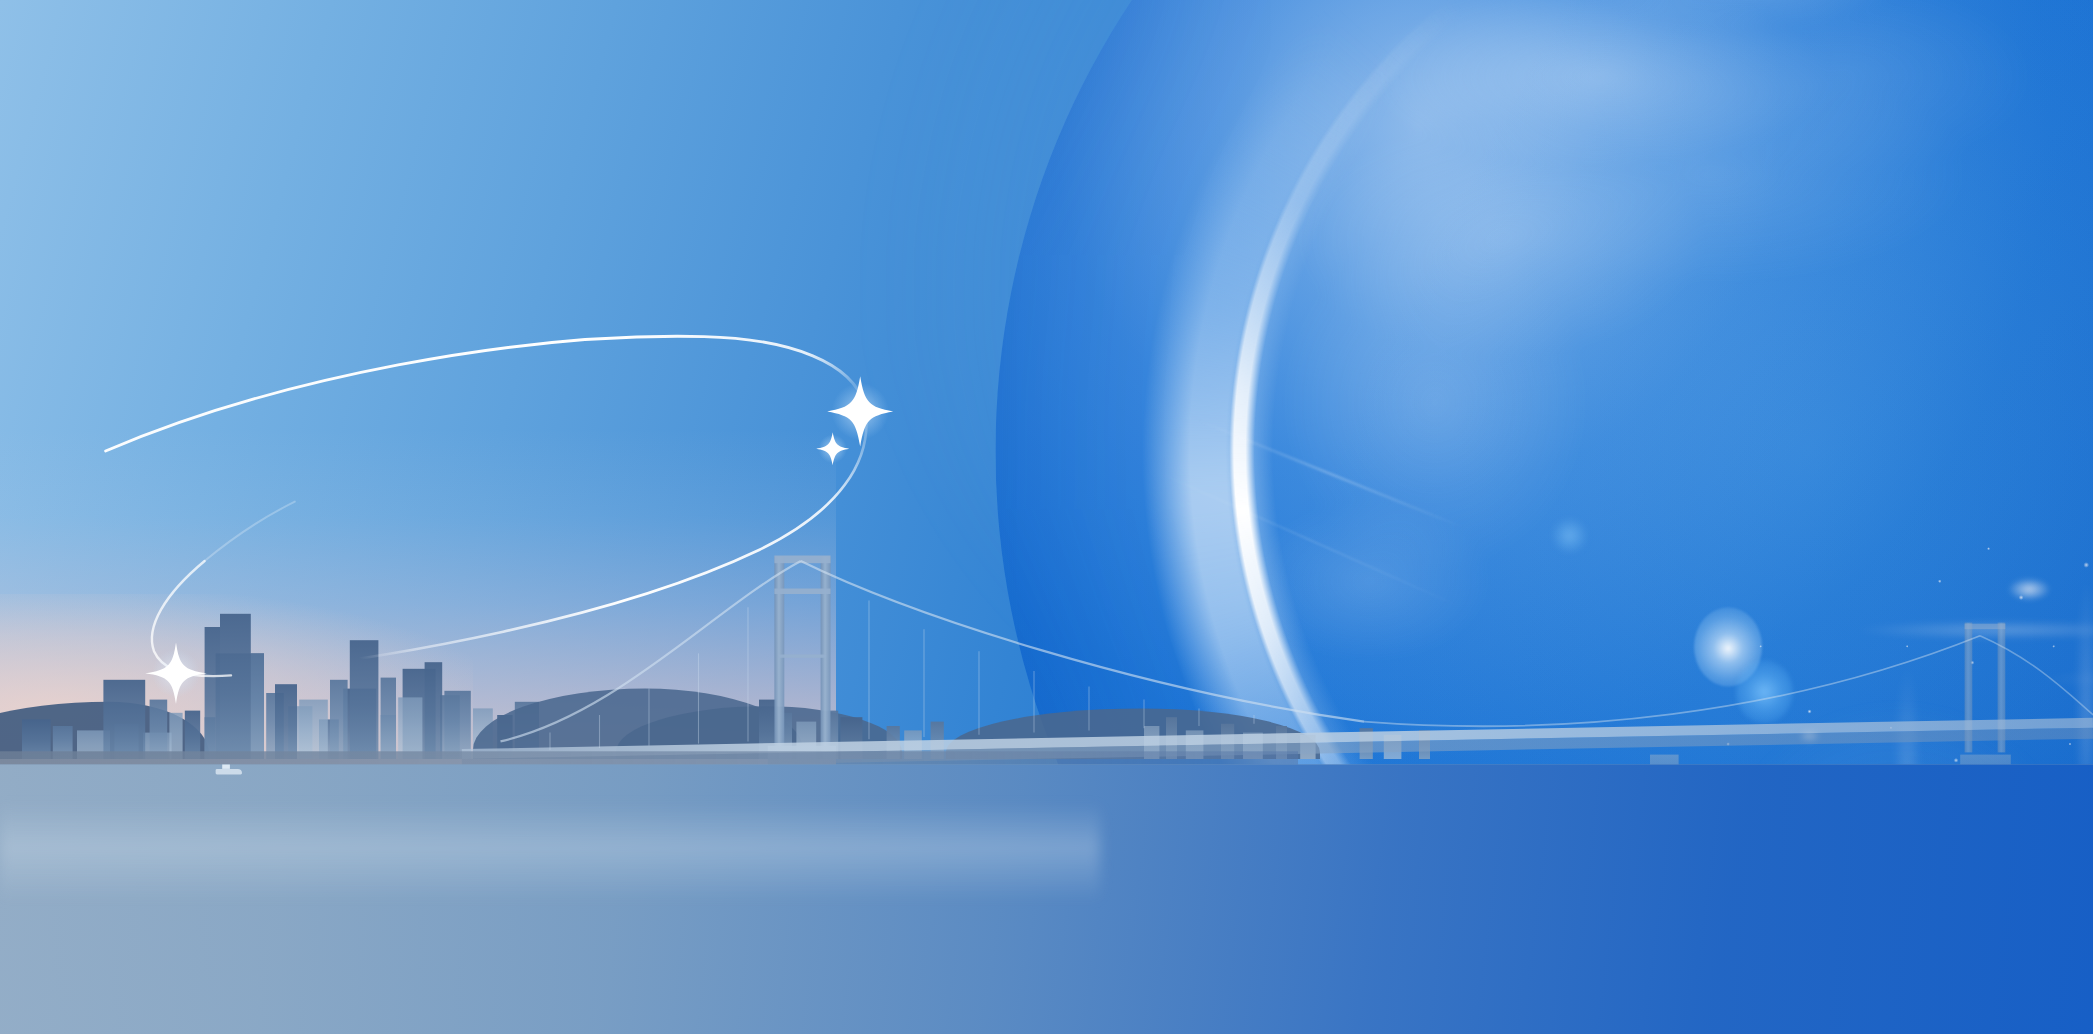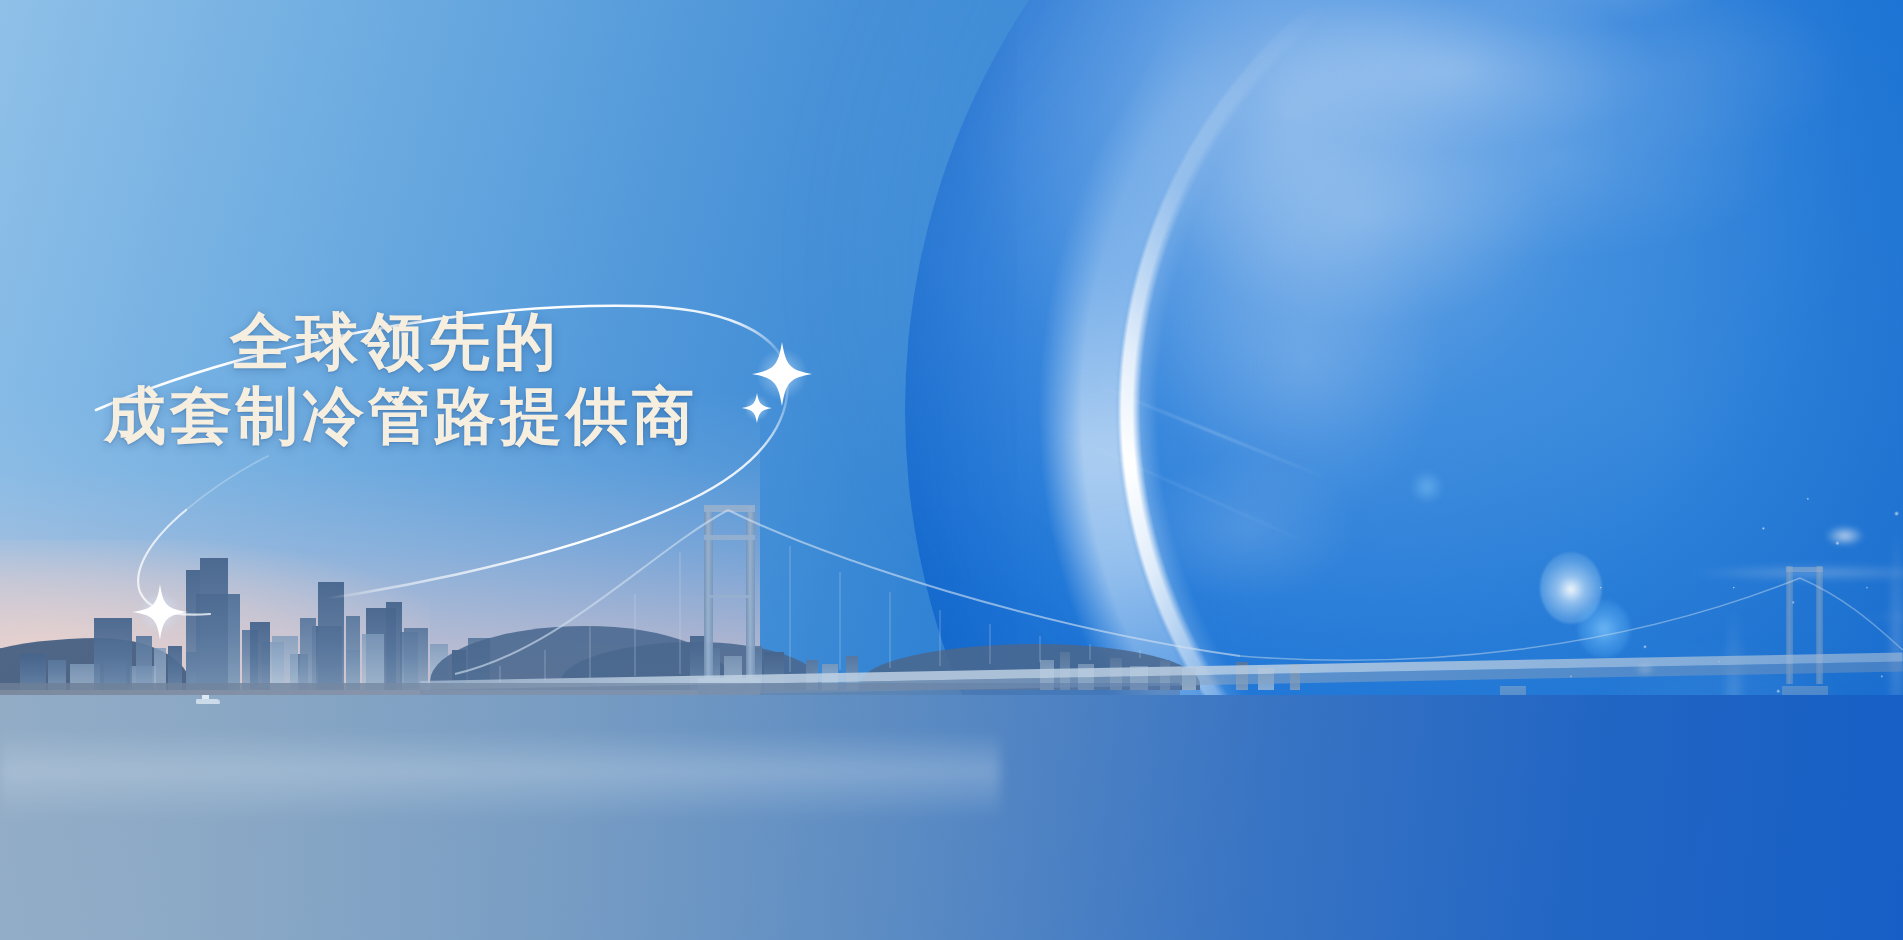--- a/index.html
+++ b/index.html
@@ -615,18 +615,14 @@
       <circle cx="757" cy="408" r="13" fill="url(#sparkGlow)"></circle>
       <path d="M 757 393 C 759 404, 761 406, 772 408 C 761 410, 759 412, 757 423 C 755 412, 753 410, 742 408 C 753 406, 755 404, 757 393 Z" fill="#ffffff"></path>
     </g>
 
     <g>
       <circle cx="160" cy="612" r="22" fill="url(#sparkGlow)"></circle>
       <path d="M 160 584 C 163 605, 167 609, 188 612 C 167 615, 163 619, 160 640 C 157 619, 153 615, 132 612 C 153 609, 157 605, 160 584 Z" fill="#ffffff"></path>
     </g>
   </svg>
 
-  <div class="headline">
-    <div class="headline-line l1">全球领先的</div>
-    <div class="headline-line l2">成套制冷管路提供商</div>
-  </div>
 
 </div>
 
 </body></html>

